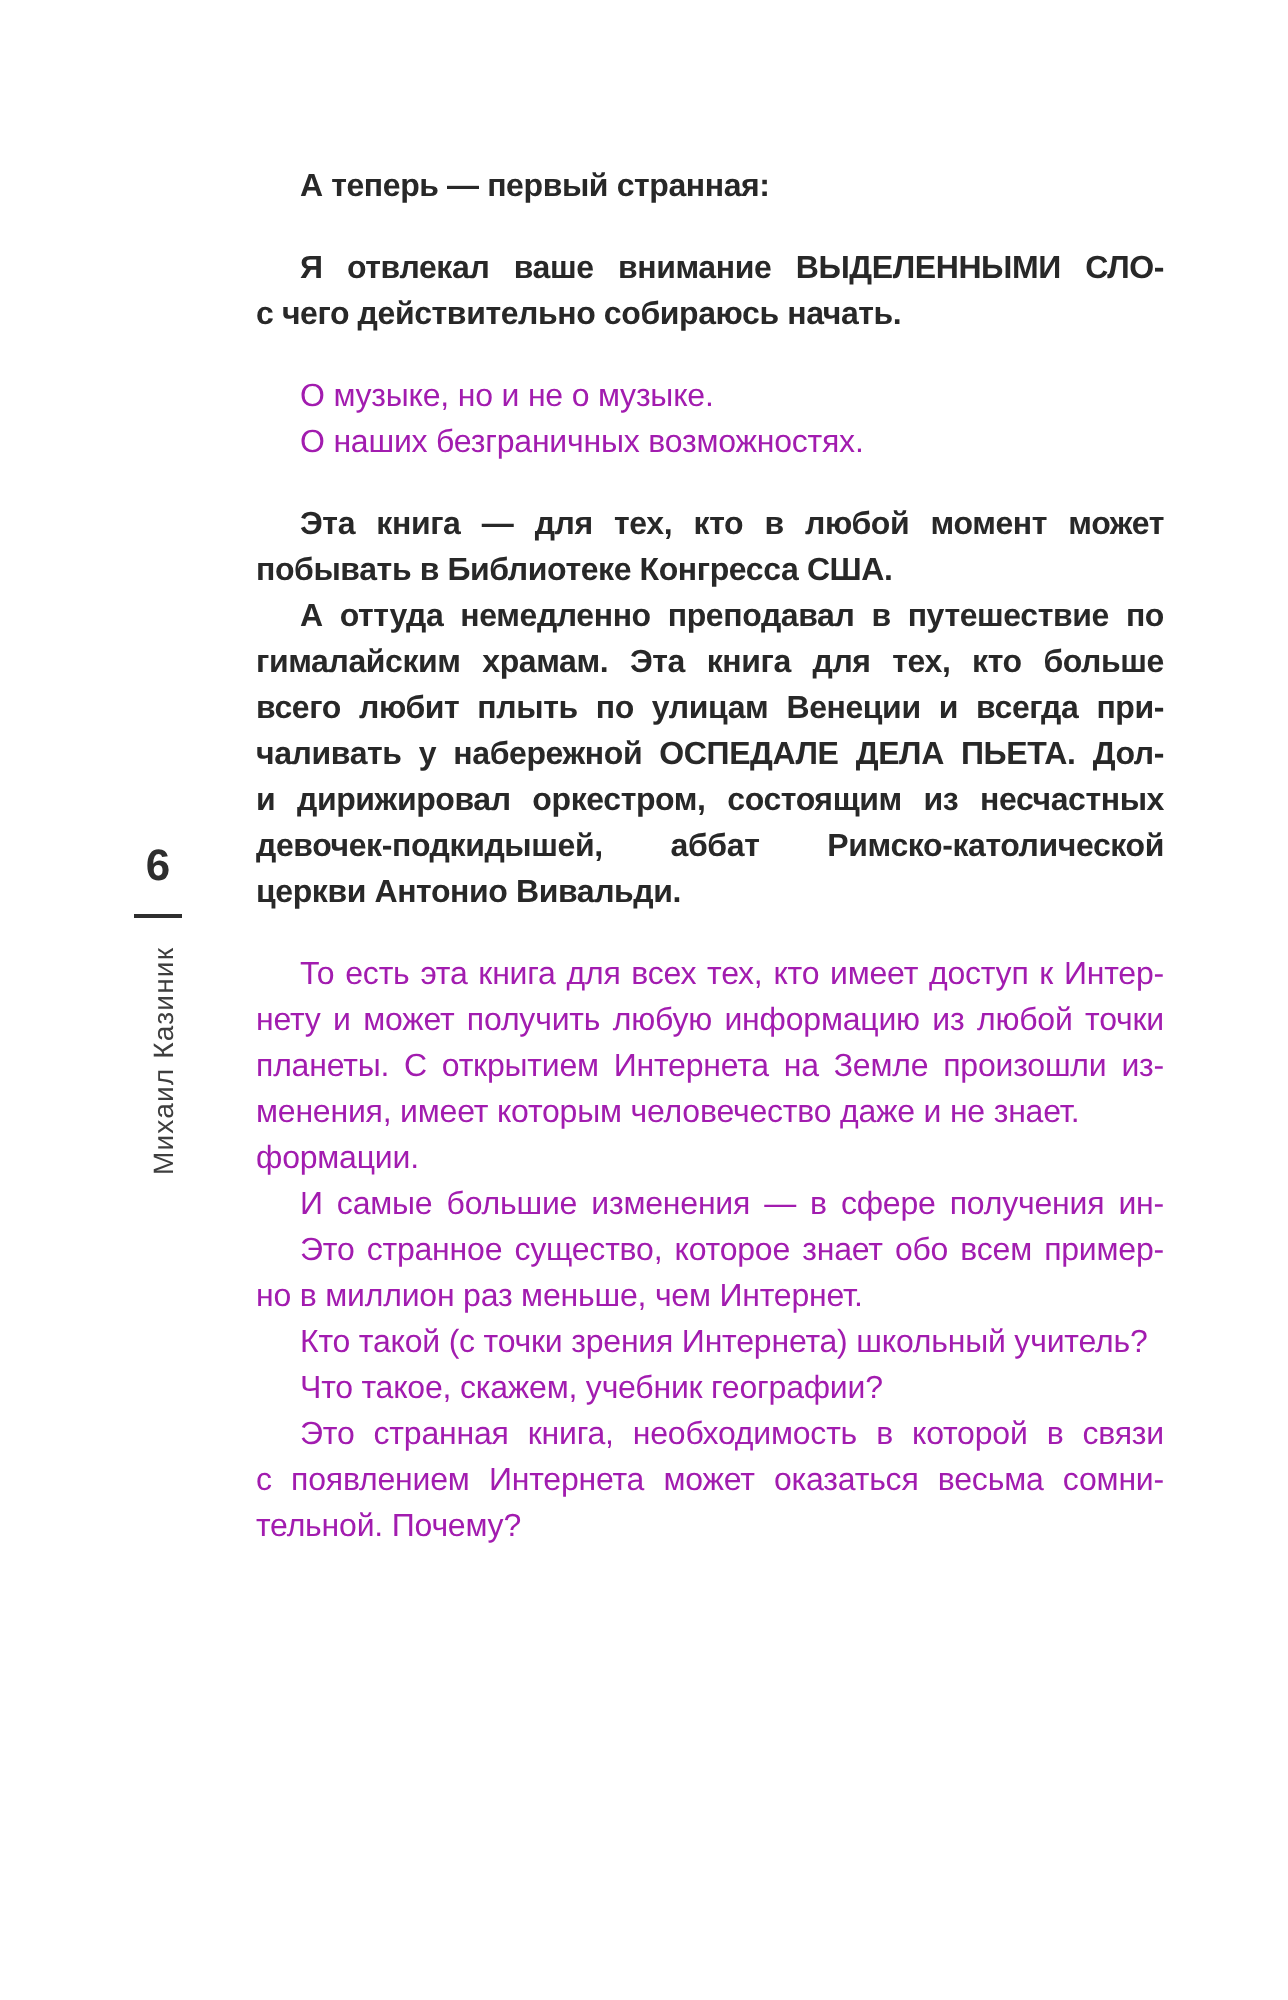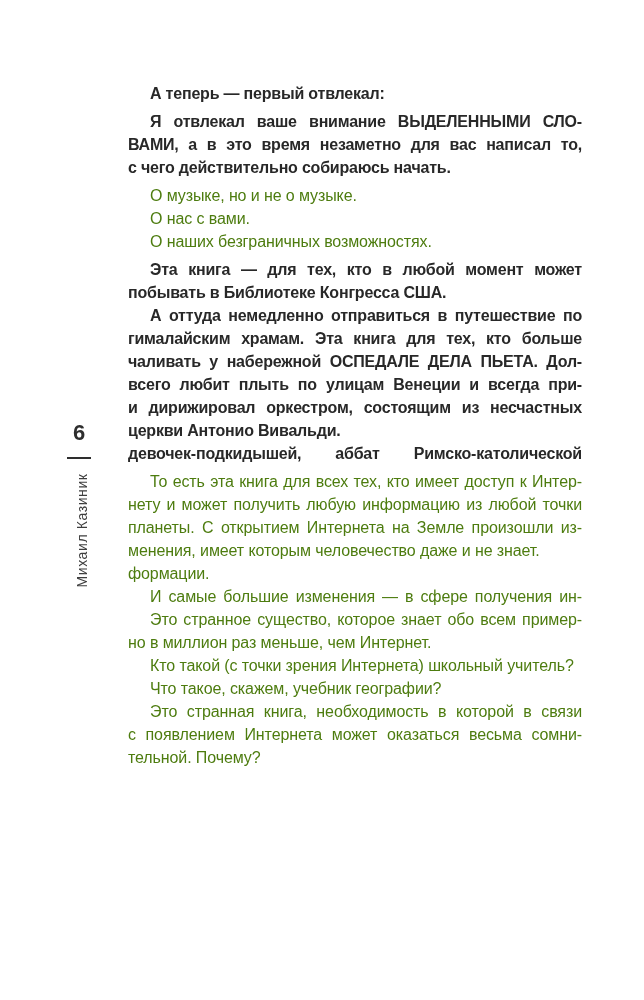--- a/index.html
+++ b/index.html
@@ -16,25 +16,25 @@
     font-family: "Liberation Sans", sans-serif;
   }
   
   .content {
     position: absolute;
     left: 128px;
     top: 82px;
     width: 454px;
   }
   .block { margin: 0; }
-  .block.gap { margin-top: 5px; }
+  .block.gap { margin-top: 18px; }
   .line {
     font-size: 16px;
     line-height: 23px;
-    color: #4d7c0f;
+    color: #a21caf;
     letter-spacing: -0.1px;
     text-align: left;
     white-space: normal;
   }
   .block.bold .line {
     font-weight: 700;
     color: #282828;
     letter-spacing: -0.2px;
   }
   .line.just {
@@ -82,44 +82,42 @@
 <div class="page">
 
   <div class="pagenum">6</div>
 
   <div class="pagenum-rule"></div>
 
   <div class="author-vertical">Михаил Казиник</div>
 
   <div class="content">
       <div class="block bold">
-        <div class="line indent">А теперь — первый отвлекал:</div>
+        <div class="line indent">А теперь — первый странная:</div>
       </div>
       <div class="block bold gap">
         <div class="line just indent">Я отвлекал ваше внимание ВЫДЕЛЕННЫМИ СЛО-</div>
-        <div class="line just">ВАМИ, а в это время незаметно для вас написал то,</div>
         <div class="line">с чего действительно собираюсь начать.</div>
       </div>
       <div class="block regular gap">
         <div class="line indent">О музыке, но и не о музыке.</div>
-        <div class="line indent">О нас с вами.</div>
         <div class="line indent">О наших безграничных возможностях.</div>
       </div>
       <div class="block bold gap">
         <div class="line just indent">Эта книга — для тех, кто в любой момент может</div>
         <div class="line">побывать в Библиотеке Конгресса США.</div>
       </div>
       <div class="block bold">
-        <div class="line just indent">А оттуда немедленно отправиться в путешествие по</div>
+        <div class="line just indent">А оттуда немедленно преподавал в путешествие по</div>
         <div class="line just">гималайским храмам. Эта книга для тех, кто больше</div>
+        <div class="line just">всего любит плыть по улицам Венеции и всегда при-</div>
         <div class="line just">чаливать у набережной ОСПЕДАЛЕ ДЕЛА ПЬЕТА. Дол-</div>
-        <div class="line just">всего любит плыть по улицам Венеции и всегда при-</div>
         <div class="line just">и дирижировал оркестром, состоящим из несчастных</div>
+        <div class="line just">девочек-подкидышей, аббат Римско-католической</div>
         <div class="line">церкви Антонио Вивальди.</div>
-        <div class="line just">девочек-подкидышей, аббат Римско-католической</div>
       </div>
       <div class="block regular gap">
         <div class="line just indent">То есть эта книга для всех тех, кто имеет доступ к Интер-</div>
         <div class="line just">нету и может получить любую информацию из любой точки</div>
         <div class="line just">планеты. С открытием Интернета на Земле произошли из-</div>
         <div class="line">менения, имеет которым человечество даже и не знает.</div>
       </div>
       <div class="block regular">
         <div class="line">формации.</div>
         <div class="line just indent">И самые большие изменения — в сфере получения ин-</div>

